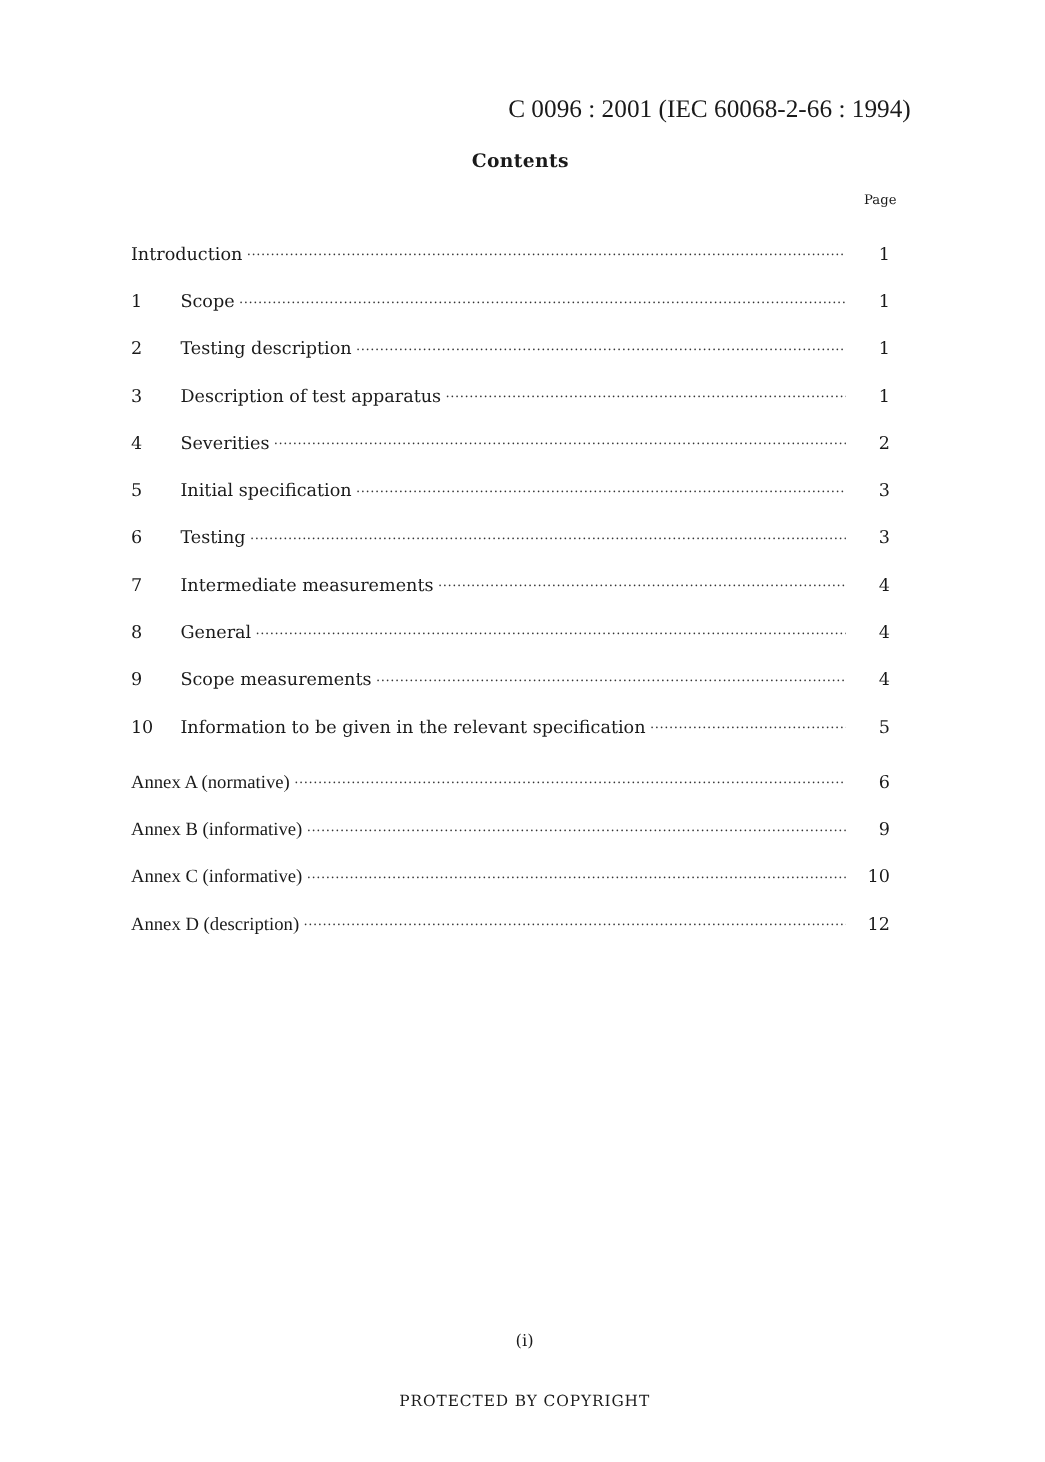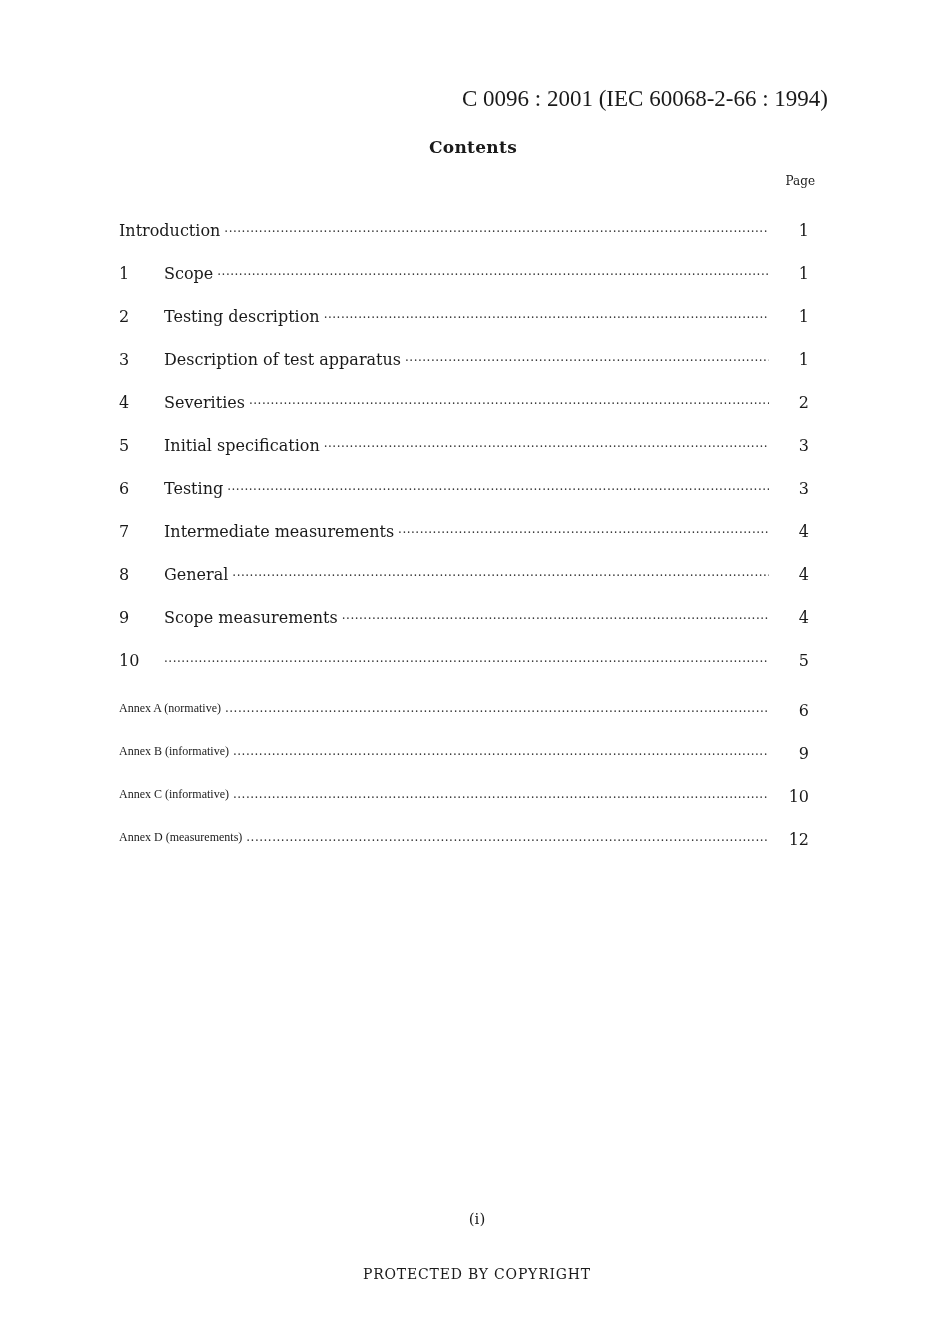--- a/index.html
+++ b/index.html
@@ -21,21 +21,21 @@
   .toc-row {
     position: absolute; left: 119px; width: 690px; height: 22px;
     display: flex; align-items: flex-start; font-size: 16px;
   }
   .toc-row .num { width: 45px; flex: none; }
   .toc-row .text { flex: none; white-space: nowrap; padding-right: 4px; }
   .toc-row .dots {
     flex: 1; overflow: hidden; white-space: nowrap; font-size: 12px; letter-spacing: 0.5px; color: #333;
   }
   .toc-row .pg { flex: none; width: 40px; text-align: right; }
-  .annex .text { font-family: "Liberation Serif", serif; font-size: 12px; }
+  .annex .text { font-family: "Liberation Serif", serif; font-size: 17px; }
   .footer-page {
     position: absolute; top: 1210px; left: 0; width: 954px; text-align: center; font-size: 15px;
   }
   .copyright {
     position: absolute; top: 1266px; left: 0; width: 954px; text-align: center;
     font-size: 14px; letter-spacing: 0.8px;
   }
 </style>
 </head>
 <body>
@@ -99,40 +99,41 @@
     <span class="pg">4</span>
   </div>
   <div class="toc-row" style="top:608px">
     <span class="num">9</span>
     <span class="text">Scope measurements</span>
     <span class="dots">............................................................................................................................................................................................................................</span>
     <span class="pg">4</span>
   </div>
   <div class="toc-row" style="top:651px">
     <span class="num">10</span>
+    <span class="text">Information to be given in the relevant specification</span>
     <span class="dots">............................................................................................................................................................................................................................</span>
     <span class="pg">5</span>
   </div>
 
   <div class="toc-row annex" style="top:701px">
     <span class="text">Annex A (normative)</span>
     <span class="dots">............................................................................................................................................................................................................................</span>
     <span class="pg">6</span>
   </div>
   <div class="toc-row annex" style="top:744px">
     <span class="text">Annex B (informative)</span>
     <span class="dots">............................................................................................................................................................................................................................</span>
     <span class="pg">9</span>
   </div>
   <div class="toc-row annex" style="top:787px">
     <span class="text">Annex C (informative)</span>
     <span class="dots">............................................................................................................................................................................................................................</span>
     <span class="pg">10</span>
   </div>
   <div class="toc-row annex" style="top:830px">
-    <span class="text">Annex D (measurements)</span>
+    <span class="text">Annex D (description)</span>
     <span class="dots">............................................................................................................................................................................................................................</span>
     <span class="pg">12</span>
   </div>
 </div>
 
 <div class="footer-page">(i)</div>
 <div class="copyright">PROTECTED BY COPYRIGHT</div>
 
 </body></html>

